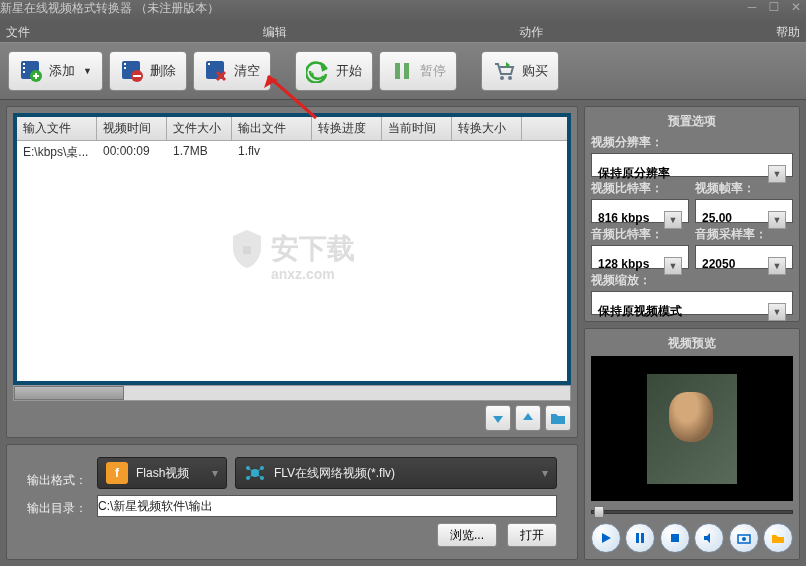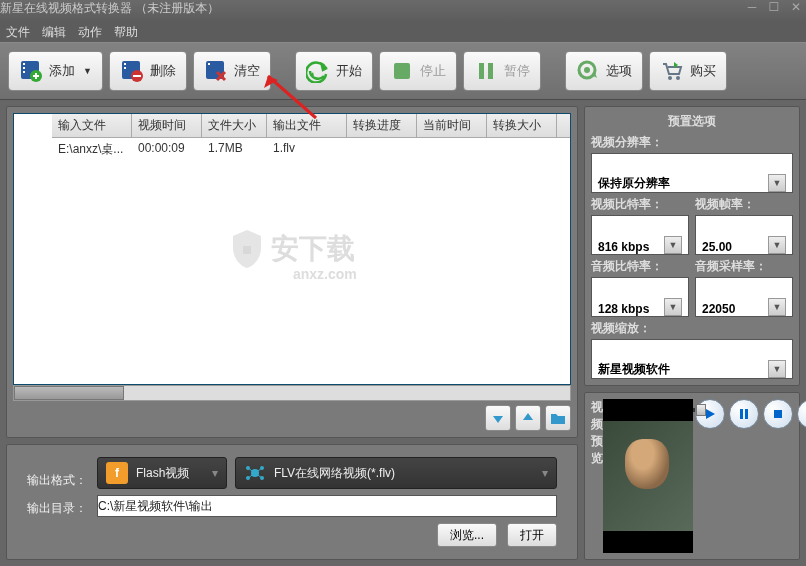--- a/index.html
+++ b/index.html
@@ -1,54 +1,54 @@
 <!DOCTYPE html>
 <html><head>
 <meta charset="utf-8">
 <style>
 * { margin:0; padding:0; box-sizing:border-box; font-family:"Microsoft YaHei",Arial,sans-serif; }
 body { background:#666; width:806px; height:566px; overflow:hidden; }
 .window { width:806px; height:566px; background:#666; display:flex; flex-direction:column; }
 .titlebar { height:22px; background:linear-gradient(#6a6a6a,#5c5c5c); display:flex; align-items:flex-start; padding:0 0; color:#ccc; font-size:12px; }
 .titlebar .spacer { flex:1; }
 .winbtn { width:20px; height:14px; margin-left:2px; display:flex; align-items:center; justify-content:center; color:#aaa; cursor:pointer; }
-.menubar { height:20px; background:#5c5c5c; display:flex; align-items:center; padding:0 6px; gap:12px; color:#ddd; font-size:12px; }
+.menubar { height:20px; background:#5c5c5c; display:flex; align-items:center; padding:0 6px; gap:12px; color:#ddd; font-size:12px;justify-content:space-between; }
 .menubar span { cursor:pointer; }
 .toolbar { height:58px; background:linear-gradient(#828282,#6f6f6f); border-top:1px solid #8a8a8a; border-bottom:1px solid #4a4a4a; display:flex; align-items:center; padding:0 8px; gap:6px; }
 .tbtn { height:40px; background:linear-gradient(#fafafa,#e0e0e0); border:1px solid #888; border-radius:4px; display:flex; align-items:center; padding:0 10px; gap:6px; cursor:pointer; font-size:13px; color:#333; }
 .tbtn .ic { width:24px; height:24px; display:flex; align-items:center; justify-content:center; }
 .tsep { width:12px; }
 .main { flex:1; display:flex; padding:6px; gap:6px; }
 .left { flex:1; display:flex; flex-direction:column; gap:6px; }
 .panel { background:#7a7a7a; border:1px solid #555; border-radius:2px; padding:6px; }
 .listpanel { flex:1; display:flex; flex-direction:column; }
-.table { flex:1; background:#fff; border:1px solid #0c4a6e; font-size:12px; overflow:hidden; position:relative;padding-left:38px; }
+.table { flex:1; background:#fff; border:4px solid #0c4a6e; font-size:12px; overflow:hidden; position:relative; }
 .thead { display:flex; background:linear-gradient(#eee,#ddd); border-bottom:1px solid #aaa; }
 .th { border-right:1px solid #aaa; padding:3px 6px; color:#333; }
 .trow { display:flex; }
 .td { padding:3px 6px; color:#333; white-space:nowrap; overflow:hidden; }
 .c0{width:80px}.c1{width:70px}.c2{width:65px}.c3{width:80px}.c4{width:70px}.c5{width:70px}.c6{width:70px}
 .watermark { position:absolute; top:50%; left:50%; transform:translate(-50%,-50%); color:#ddd; font-size:28px; font-weight:bold; pointer-events:none; display:flex; align-items:center; gap:6px; }
-.watermark .sub { position:absolute; font-size:14px; color:#ddd; top:38px; left:64px; }
+.watermark .sub { position:absolute; font-size:14px; color:#ddd; top:38px; left:42px; }
 .hscroll { height:16px; background:#ddd; border:1px solid #999; position:relative; }
 .hscroll .thumb { position:absolute; left:0; top:0; height:100%; width:110px; background:linear-gradient(#bbb,#999); border:1px solid #777; }
 .listctrl { display:flex; justify-content:flex-end; gap:4px; margin-top:4px; }
 .smbtn { width:26px; height:26px; background:linear-gradient(#fafafa,#ddd); border:1px solid #888; border-radius:3px; display:flex; align-items:center; justify-content:center; cursor:pointer; }
 .formrow { display:flex; align-items:flex-end; gap:8px; margin:6px 14px; }
 .lbl { color:#eee; font-size:12px; width:62px; }
 .selbox { height:32px; background:linear-gradient(#444,#333); border:1px solid #222; border-radius:3px; display:flex; align-items:center; color:#eee; font-size:12px; padding:0 8px; cursor:pointer; position:relative; }
 .selbox .dd { margin-left:auto; color:#888; }
 .selic { width:22px; height:22px; background:#f29c2b; border-radius:3px; margin-right:8px; display:flex; align-items:center; justify-content:center; color:#fff; font-weight:bold; }
 .selic2 { width:22px; height:22px; margin-right:8px; }
 .pathbox { flex:1; height:22px; background:#fff; border:1px solid #555; padding:2px 0; font-size:12px; color:#222; }
 .btns { height:24px; padding:0 12px; background:linear-gradient(#fafafa,#ddd); border:1px solid #888; border-radius:3px; font-size:12px; cursor:pointer; }
 .right { width:216px; display:flex; flex-direction:column; gap:6px;font-weight:bold; }
 .rhead { text-align:center; color:#ddd; font-size:12px; margin-bottom:4px; }
 .rlbl { color:#ddd; font-size:12px; margin:3px 0 2px; }
-.rsel { height:40px; background:#fff; border:1px solid #555; display:flex; align-items:flex-end; font-size:12px; padding:0 6px; cursor:pointer; }
+.rsel { height:20px; background:#fff; border:1px solid #555; display:flex; align-items:flex-start; font-size:12px; padding:11px 6px; cursor:pointer; }
 .rsel .dd { margin-left:auto; width:18px; height:18px; background:linear-gradient(#eee,#ccc); border:1px solid #999; display:flex; align-items:center; justify-content:center; font-size:9px; color:#555; }
 .rrow { display:flex; gap:6px; }
 .rcol { flex:1; }
 .preview { flex:1; background:#000; min-height:120px; display:flex; align-items:center; justify-content:center; position:relative; }
 .previmg { width:90px; height:110px; background:linear-gradient(135deg,#3a4a3a,#5a6a5a); position:relative; }
 .face { position:absolute; top:18px; left:22px; width:44px; height:50px; background:radial-gradient(ellipse at 40% 30%, #d4a878 30%, #8a6848 70%); border-radius:40% 40% 45% 45%; }
 .slider { height:14px; display:flex; align-items:center; margin:4px 0; }
 .slider .track { flex:1; height:4px; background:#444; border:1px solid #333; position:relative; }
 .slider .knob { position:absolute; left:2px; top:-5px; width:10px; height:12px; background:linear-gradient(#eee,#bbb); border:1px solid #777; }
 .pbtns { display:flex; gap:4px; justify-content:space-between; }
@@ -118,45 +118,27 @@
             <path d="M4 12a8 8 0 0 0 14 5" fill="none" stroke="#3a3" stroke-width="2.5"></path>
             <path d="M19 8l-3-1 1 4z" fill="#3a3"></path>
             <path d="M5 16l3 1-1-4z" fill="#3a3"></path>
           </svg>
         </span>
       <span>开始</span>
     </div>
     <div class="tbtn">
       <span class="ic">
           <svg width="22" height="22">
-            <rect x="3" y="3" width="16" height="16" fill="#6a6" rx="2"></rect>
-          </svg>
-        </span>
-      <span style="color:#999">停止</span>
-    </div>
-    <div class="tbtn">
-      <span class="ic">
-          <svg width="22" height="22">
             <rect x="4" y="3" width="5" height="16" fill="#6a6"></rect>
             <rect x="13" y="3" width="5" height="16" fill="#6a6"></rect>
           </svg>
         </span>
       <span style="color:#999">暂停</span>
     </div>
     <div class="tsep"></div>
-    <div class="tbtn">
-      <span class="ic">
-          <svg width="24" height="24">
-            <circle cx="11" cy="11" r="8" fill="none" stroke="#6a6" stroke-width="3"></circle>
-            <circle cx="11" cy="11" r="3" fill="#6a6"></circle>
-            <path d="M16 16l5 3-2-5z" fill="#6a6"></path>
-          </svg>
-        </span>
-      <span>选项</span>
-    </div>
     <div class="tbtn">
       <span class="ic">
           <svg width="24" height="24">
             <path d="M3 5h3l3 10h10l2-7H8" fill="none" stroke="#678" stroke-width="2"></path>
             <circle cx="10" cy="19" r="2" fill="#678"></circle>
             <circle cx="18" cy="19" r="2" fill="#678"></circle>
             <path d="M14 3l4 3-4 3z" fill="#3a3"></path>
           </svg>
         </span>
       <span>购买</span>
@@ -175,21 +157,21 @@
           <div class="thead">
             <div class="th c0">输入文件</div>
             <div class="th c1">视频时间</div>
             <div class="th c2">文件大小</div>
             <div class="th c3">输出文件</div>
             <div class="th c4">转换进度</div>
             <div class="th c5">当前时间</div>
             <div class="th c6">转换大小</div>
           </div>
           <div class="trow">
-            <div class="td c0">E:\anxz\桌...</div>
+            <div class="td c0">E:\kbps\桌...</div>
             <div class="td c1">00:00:09</div>
             <div class="td c2">1.7MB</div>
             <div class="td c3">1.flv</div>
             <div class="td c4"></div>
             <div class="td c5"></div>
             <div class="td c6"></div>
           </div>
           <div class="watermark">
             <svg width="36" height="42">
                 <path d="M18 2 L32 8 V20 C32 30 25 38 18 40 C11 38 4 30 4 20 V8 Z" fill="#e5e5e5"></path>
@@ -288,26 +270,26 @@
           <div class="rcol">
               <div class="rlbl">音频采样率：</div>
             <div class="rsel">
                 <span>22050</span>
                 <span class="dd">▼</span>
               </div>
             </div>
         </div>
         <div class="rlbl">视频缩放：</div>
         <div class="rsel">
-            <span>新星视频软件</span>
+            <span>保持原视频模式</span>
             <span class="dd">▼</span>
           </div>
       </div>
 
-      <div class="panel" style="flex:1;display:flex;flex-direction:row">
+      <div class="panel" style="flex:1;display:flex;flex-direction:column">
         <div class="rhead">视频预览</div>
         <div class="preview">
           <div class="previmg">
               <div class="face"></div>
             </div>
         </div>
         <div class="slider">
             <div class="track">
               <div class="knob"></div>
             </div>

